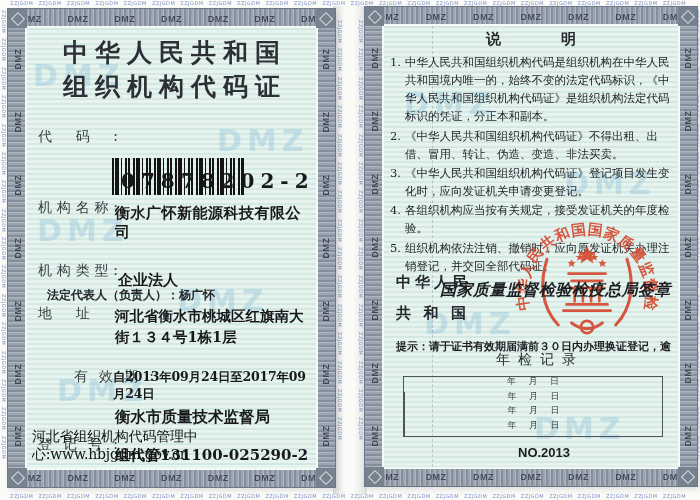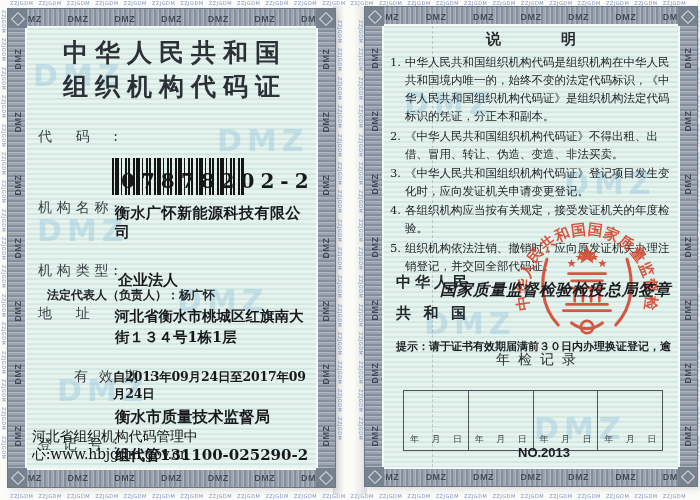--- a/index.html
+++ b/index.html
@@ -77,22 +77,22 @@
   .country .l1{font-size:15px;font-weight:700;color:#23262b;letter-spacing:4px;}
   .country .l2{display:block;width:70px;font-size:15px;font-weight:700;color:#23262b;
     text-align:justify;text-align-last:justify;margin-top:12px;}
   .seal-caption{position:absolute;left:56px;top:254px;font-size:16px;font-weight:700;
     color:#1b1d21;letter-spacing:.5px;z-index:3;font-style:italic;}
   .seal{position:absolute;left:126px;top:184px;width:154px;height:154px;opacity:.9;z-index:2;}
   .tip{position:absolute;left:12px;font-size:11px;font-weight:700;color:#1c1e22;}
   .tip1{top:313px;} .tip2{top:328px;}
   .annual-title{position:absolute;left:112px;top:325px;width:80px;font-size:14px;color:#2a2d32;
     text-align:justify;text-align-last:justify;}
-  .annual-table{position:absolute;left:19px;top:364px;width:258px;height:59px;
-    border:1px solid #4e545b;display:flex;}
+  .annual-table{position:absolute;left:19px;top:350px;width:258px;height:59px;
+    border:1px solid #4e545b;display:flex;flex-direction:column;}
   .annual-cell{flex:1;border-left:1px solid #4e545b;position:relative;}
   .annual-cell:first-child{border-left:none;}
   .ymd{position:absolute;bottom:4px;left:50%;transform:translateX(-50%);width:52px;
     font-size:9px;color:#3a3e44;text-align:justify;text-align-last:justify;}
   .serial{position:absolute;top:419px;left:134px;font:700 13px "Liberation Sans",sans-serif;color:#1b1d20;}
   .serial-num{position:absolute;top:415px;left:201px;font:700 17px "Liberation Sans",sans-serif;
     color:#131518;letter-spacing:1.5px;}
   .crease{position:absolute;top:0;bottom:0;left:48px;border-left:1px dashed rgba(55,65,78,.22);}
 
   .gap-shadow{position:absolute;left:333px;top:6px;width:34px;height:488px;

